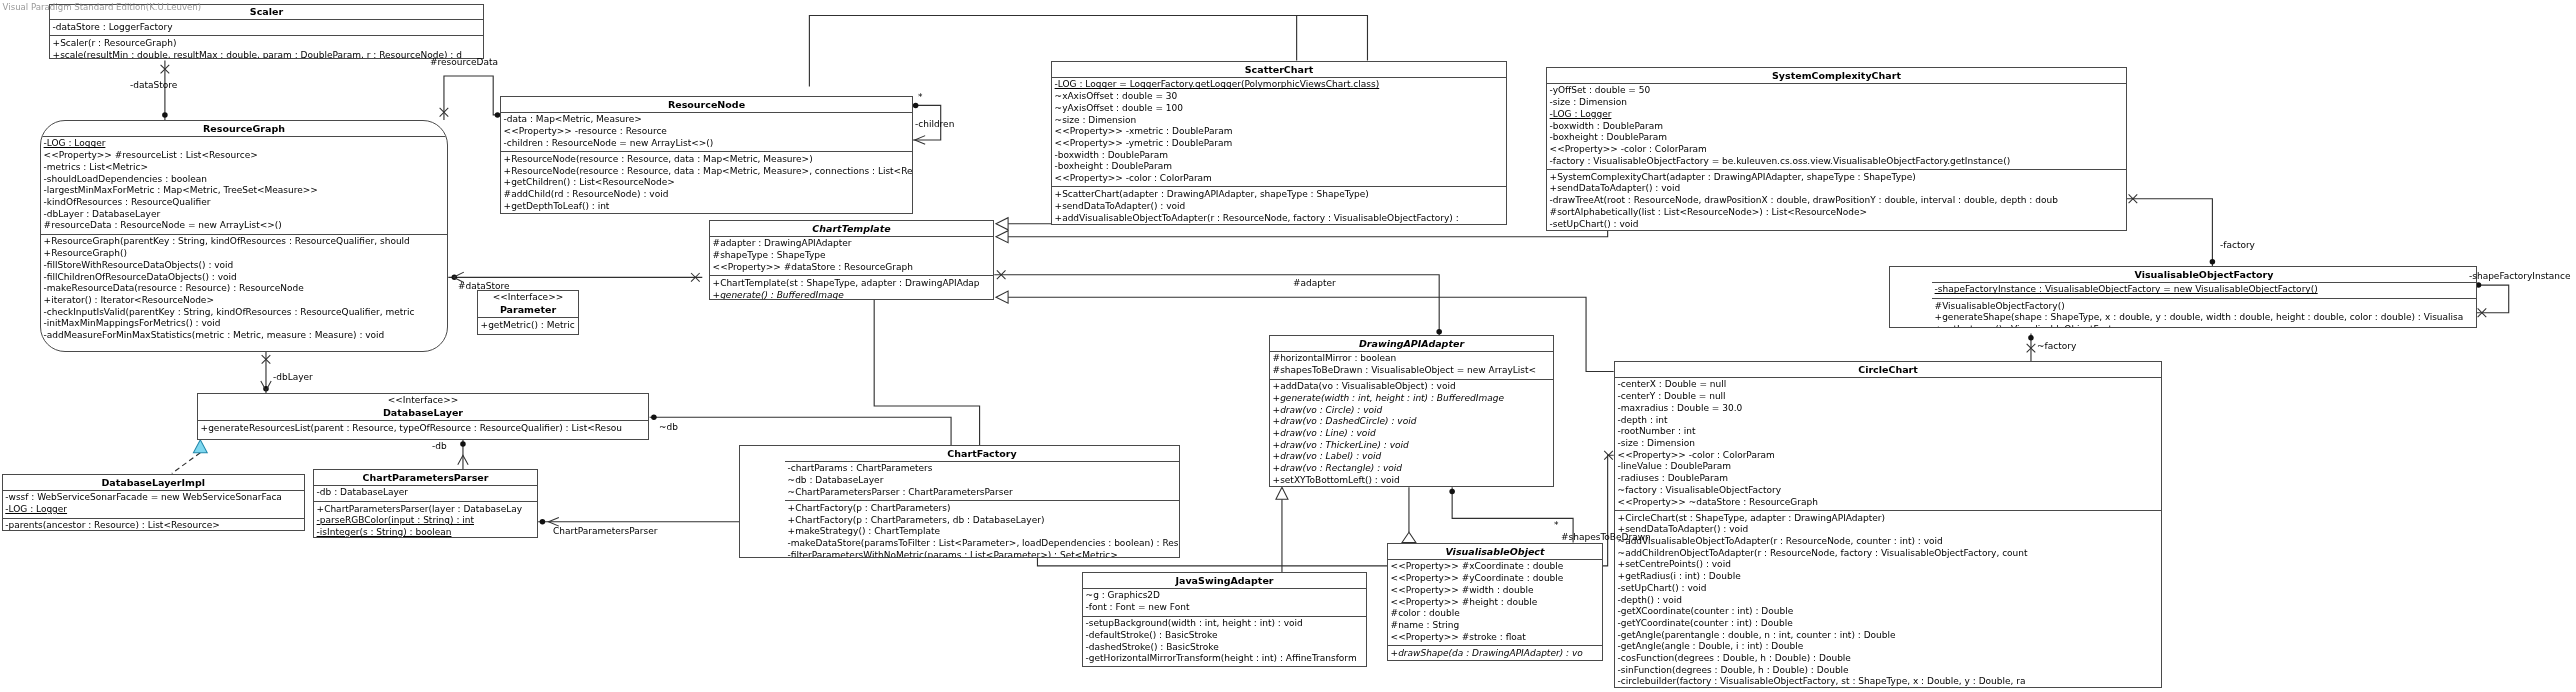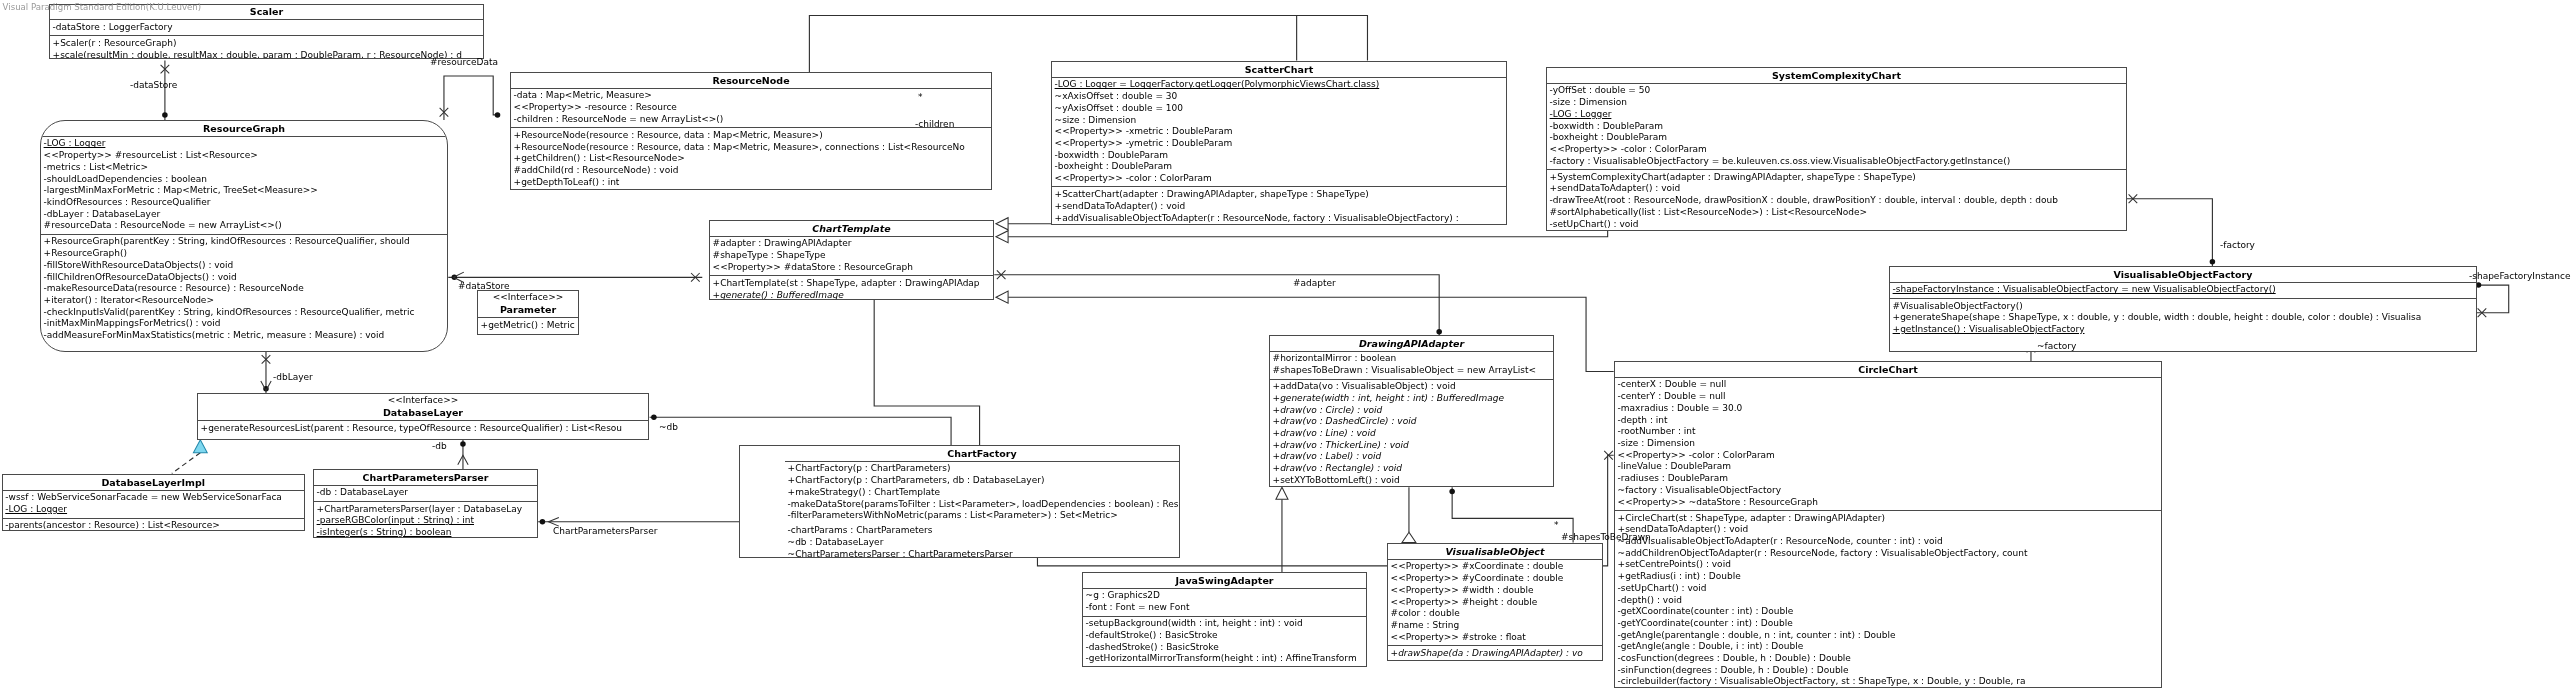--- a/index.html
+++ b/index.html
@@ -130,21 +130,21 @@
           <div class="line">+ResourceGraph()</div>
           <div class="line">-fillStoreWithResourceDataObjects() : void</div>
           <div class="line">-fillChildrenOfResourceDataObjects() : void</div>
           <div class="line">-makeResourceData(resource : Resource) : ResourceNode</div>
           <div class="line">+iterator() : Iterator&lt;ResourceNode&gt;</div>
           <div class="line">-checkInputIsValid(parentKey : String, kindOfResources : ResourceQualifier, metric</div>
           <div class="line">-initMaxMinMappingsForMetrics() : void</div>
           <div class="line">-addMeasureForMinMaxStatistics(metric : Metric, measure : Measure) : void</div>
         </div>
       </div>
-      <div class="uml-class" style="left: 500px; top: 72px; width: 482px; height: 118px; margin-left: 10px;">
+      <div class="uml-class" style="left: 500px; top: 96px; width: 413px; height: 118px;">
         <div class="uml-head">
           <div class="cname">ResourceNode</div>
         </div>
         <div class="comp attrs">
           <div class="line">-data : Map&lt;Metric, Measure&gt;</div>
           <div class="line">&lt;&lt;Property&gt;&gt; -resource : Resource</div>
           <div class="line">-children : ResourceNode = new ArrayList&lt;&gt;()</div>
         </div>
         <div class="comp methods">
           <div class="line">+ResourceNode(resource : Resource, data : Map&lt;Metric, Measure&gt;)</div>
@@ -250,31 +250,31 @@
         <div class="comp methods">
           <div class="line">+ChartParametersParser(layer : DatabaseLay</div>
           <div class="line ul">-parseRGBColor(input : String) : int</div>
           <div class="line ul">-isInteger(s : String) : boolean</div>
         </div>
       </div>
       <div class="uml-class" style="left: 739px; top: 445px; width: 441px; height: 113px; padding-left: 45px;">
         <div class="uml-head">
           <div class="cname">ChartFactory</div>
         </div>
+        <div class="comp attrs">
+          <div class="line">-chartParams : ChartParameters</div>
+          <div class="line">~db : DatabaseLayer</div>
+          <div class="line">~ChartParametersParser : ChartParametersParser</div>
+        </div>
         <div class="comp methods">
           <div class="line">+ChartFactory(p : ChartParameters)</div>
           <div class="line">+ChartFactory(p : ChartParameters, db : DatabaseLayer)</div>
           <div class="line">+makeStrategy() : ChartTemplate</div>
           <div class="line">-makeDataStore(paramsToFilter : List&lt;Parameter&gt;, loadDependencies : boolean) : ResourceG</div>
           <div class="line">-filterParametersWithNoMetric(params : List&lt;Parameter&gt;) : Set&lt;Metric&gt;</div>
-        </div>
-        <div class="comp attrs">
-          <div class="line">-chartParams : ChartParameters</div>
-          <div class="line">~db : DatabaseLayer</div>
-          <div class="line">~ChartParametersParser : ChartParametersParser</div>
         </div>
       </div>
       <div class="uml-class" style="left: 1082px; top: 572px; width: 285px; height: 95px;">
         <div class="uml-head">
           <div class="cname">JavaSwingAdapter</div>
         </div>
         <div class="comp attrs">
           <div class="line">~g : Graphics2D</div>
           <div class="line">-font : Font = new Font</div>
         </div>
@@ -315,21 +315,21 @@
           <div class="line">&lt;&lt;Property&gt;&gt; #width : double</div>
           <div class="line">&lt;&lt;Property&gt;&gt; #height : double</div>
           <div class="line">#color : double</div>
           <div class="line">#name : String</div>
           <div class="line">&lt;&lt;Property&gt;&gt; #stroke : float</div>
         </div>
         <div class="comp methods">
           <div class="line it">+drawShape(da : DrawingAPIAdapter) : vo</div>
         </div>
       </div>
-      <div class="uml-class" style="left: 1889px; top: 266px; width: 588px; height: 86px;">
+      <div class="uml-class" style="left: 1889px; top: 266px; width: 588px; height: 62px; padding-left: 42px;">
         <div class="uml-head">
           <div class="cname">VisualisableObjectFactory</div>
         </div>
         <div class="comp attrs">
           <div class="line ul">-shapeFactoryInstance : VisualisableObjectFactory = new VisualisableObjectFactory()</div>
         </div>
         <div class="comp methods">
           <div class="line">#VisualisableObjectFactory()</div>
           <div class="line">+generateShape(shape : ShapeType, x : double, y : double, width : double, height : double, color : double) : Visualisa</div>
           <div class="line ul">+getInstance() : VisualisableObjectFactory</div>

